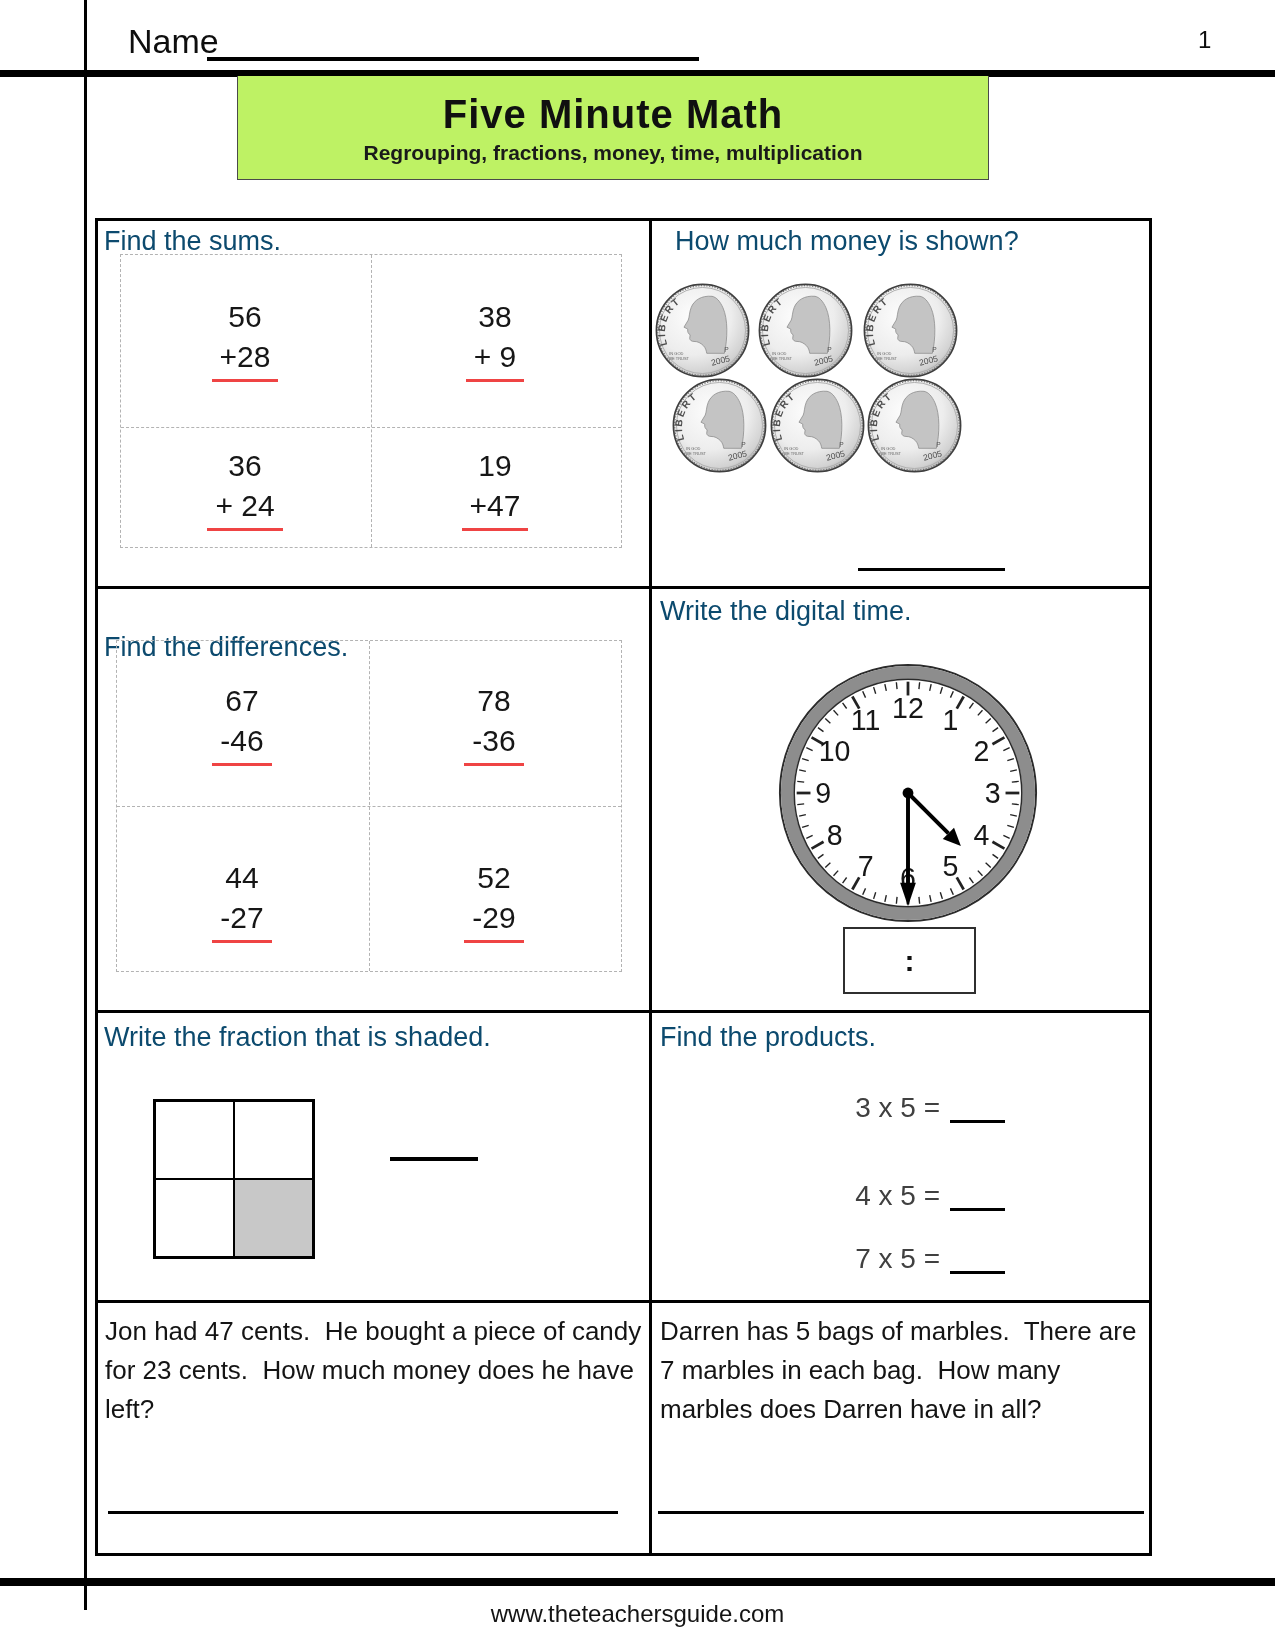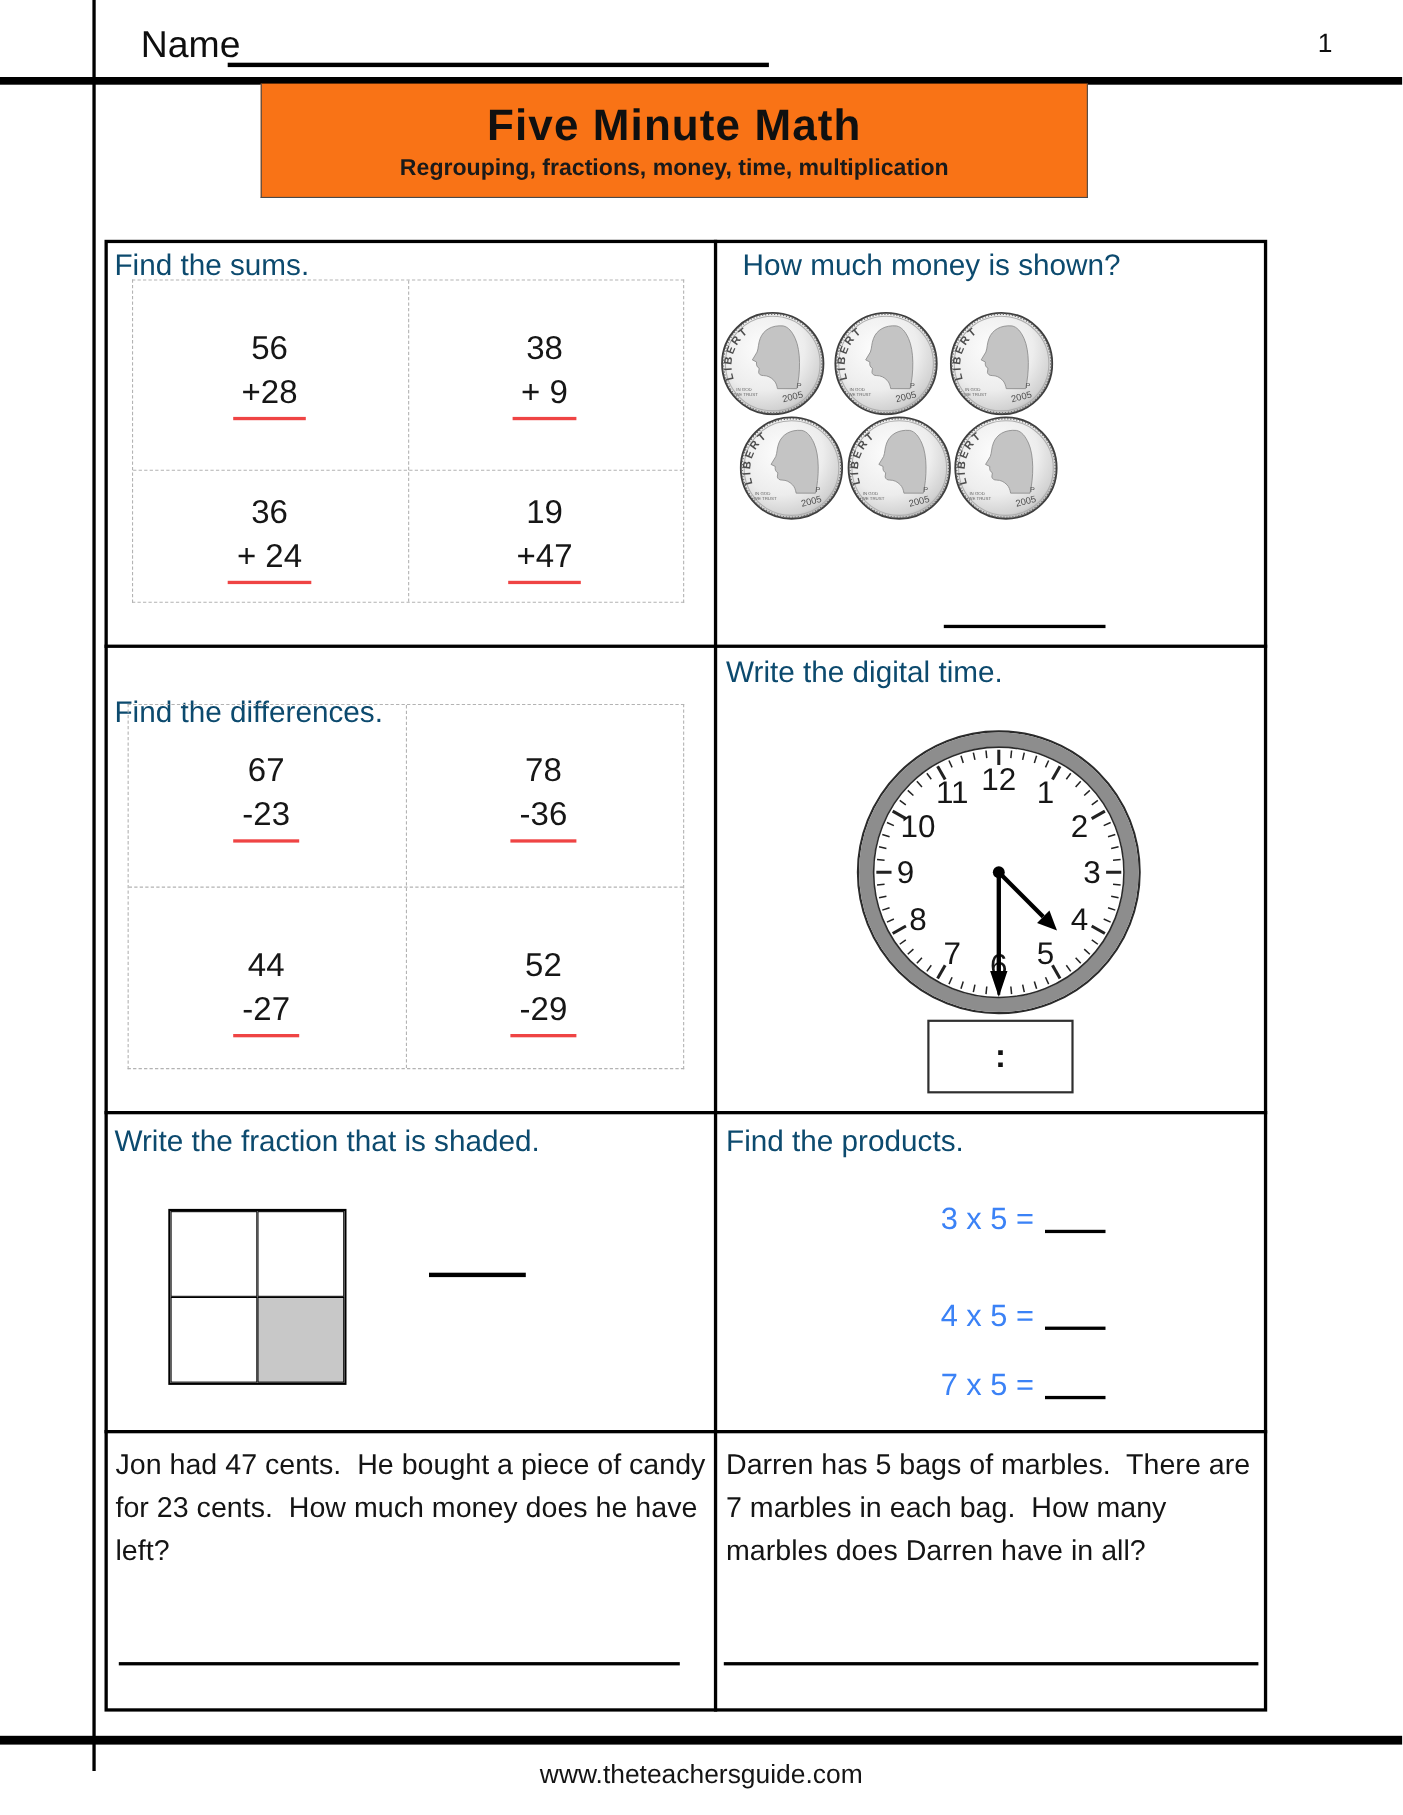--- a/index.html
+++ b/index.html
@@ -7,31 +7,31 @@
         font-family:"Liberation Sans", sans-serif;color:#111;overflow:hidden;}
   .abs{position:absolute;}
   .rule{background:#000;}
   .hdr{font-size:27px;color:#0c4a6e;}
   .dashgrid{border:1px dashed #b3b3b3;}
   .dash-v{border-left:1px dashed #b3b3b3;}
   .dash-h{border-top:1px dashed #b3b3b3;}
   .prob{text-align:center;font-size:30px;line-height:40px;color:#161616;}
   .prob .bot span{border-bottom:3px solid #ef4444;padding:0 8px 2px 8px;display:inline-block;}
   .tbl-border{border:3px solid #000;box-sizing:border-box;}
-  .titlebox{background:#f97316;border:1px solid #4a4a4a;border-top:none;text-align:center;box-sizing:border-box;}
+  .titlebox{background:#bef264;border:1px solid #4a4a4a;border-top:none;text-align:center;box-sizing:border-box;}
   .titlebox h1{margin:16px 0 4px 0;font-size:40px;font-weight:600;letter-spacing:1px;color:#101010;}
   .titlebox div{font-size:21px;font-weight:600;color:#1a1a1a;}
   .coin{position:absolute;width:95px;height:95px;}
   .digibox{border:2px solid #2f2f2f;display:flex;align-items:center;justify-content:center;
            font-size:30px;font-weight:bold;box-sizing:border-box;background:#fff;}
   .fracgrid{display:grid;grid-template-columns:79px 79px;grid-template-rows:78px 78px;
             border:2px solid #000;box-sizing:content-box;}
   .fracgrid .cell{border:1px solid #000;background:#fff;}
   .fracgrid .cell.shaded{background:#c8c8c8;}
-  .prodrow{display:flex;align-items:flex-start;justify-content:flex-end;font-size:28px;color:#3b82f6;}
+  .prodrow{display:flex;align-items:center;justify-content:flex-end;font-size:28px;color:#404040;}
   .prodrow .blank{width:55px;border-bottom:3px solid #000;margin-left:10px;height:26px;}
   .wp{font-size:26px;line-height:39px;color:#141414;white-space:pre-wrap;}
   .ansline{background:#000;height:3px;}
   .footer{width:100%;text-align:center;font-size:24px;color:#141414;}
   .namelabel{font-size:34px;color:#0e0e0e;}
   .pagenum{font-size:24px;color:#0e0e0e;}
 </style>
 </head>
 <body>
 
@@ -126,21 +126,21 @@
 
   <div class="abs ansline" style="left:858px;top:568px;width:147px;"></div>
 
   <span class="abs hdr" style="left:104px;top:596px;margin-top:36px;">Find the differences.</span>
   <div class="abs dashgrid" style="left:116px;top:640px;width:504px;height:330px;">
     <div class="abs dash-v" style="left:252px;top:0;width:0;height:330px;"></div>
     <div class="abs dash-h" style="left:0;top:165px;width:504px;height:0;"></div>
   </div>
   <div class="abs prob" style="left:116px;top:681px;width:252px;">
     <div class="top">67</div>
-    <div class="bot"><span>-23</span></div>
+    <div class="bot"><span>-46</span></div>
   </div>
   <div class="abs prob" style="left:368px;top:681px;width:252px;">
     <div class="top">78</div>
     <div class="bot"><span>-36</span></div>
   </div>
   <div class="abs prob" style="left:116px;top:858px;width:252px;">
     <div class="top">44</div>
     <div class="bot"><span>-27</span></div>
   </div>
   <div class="abs prob" style="left:368px;top:858px;width:252px;">

